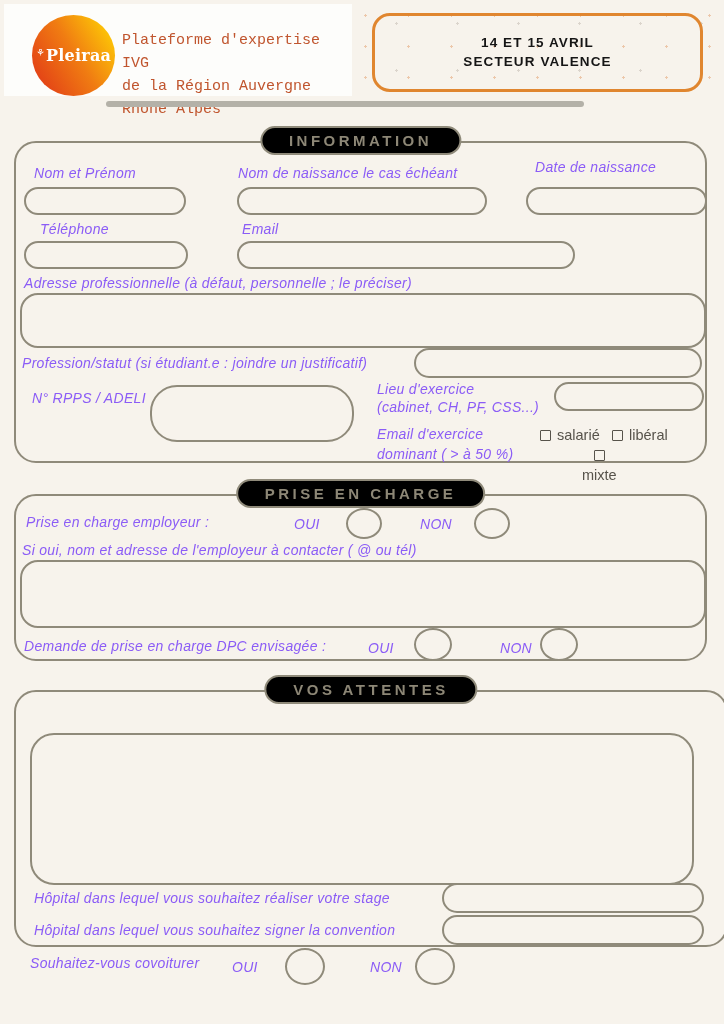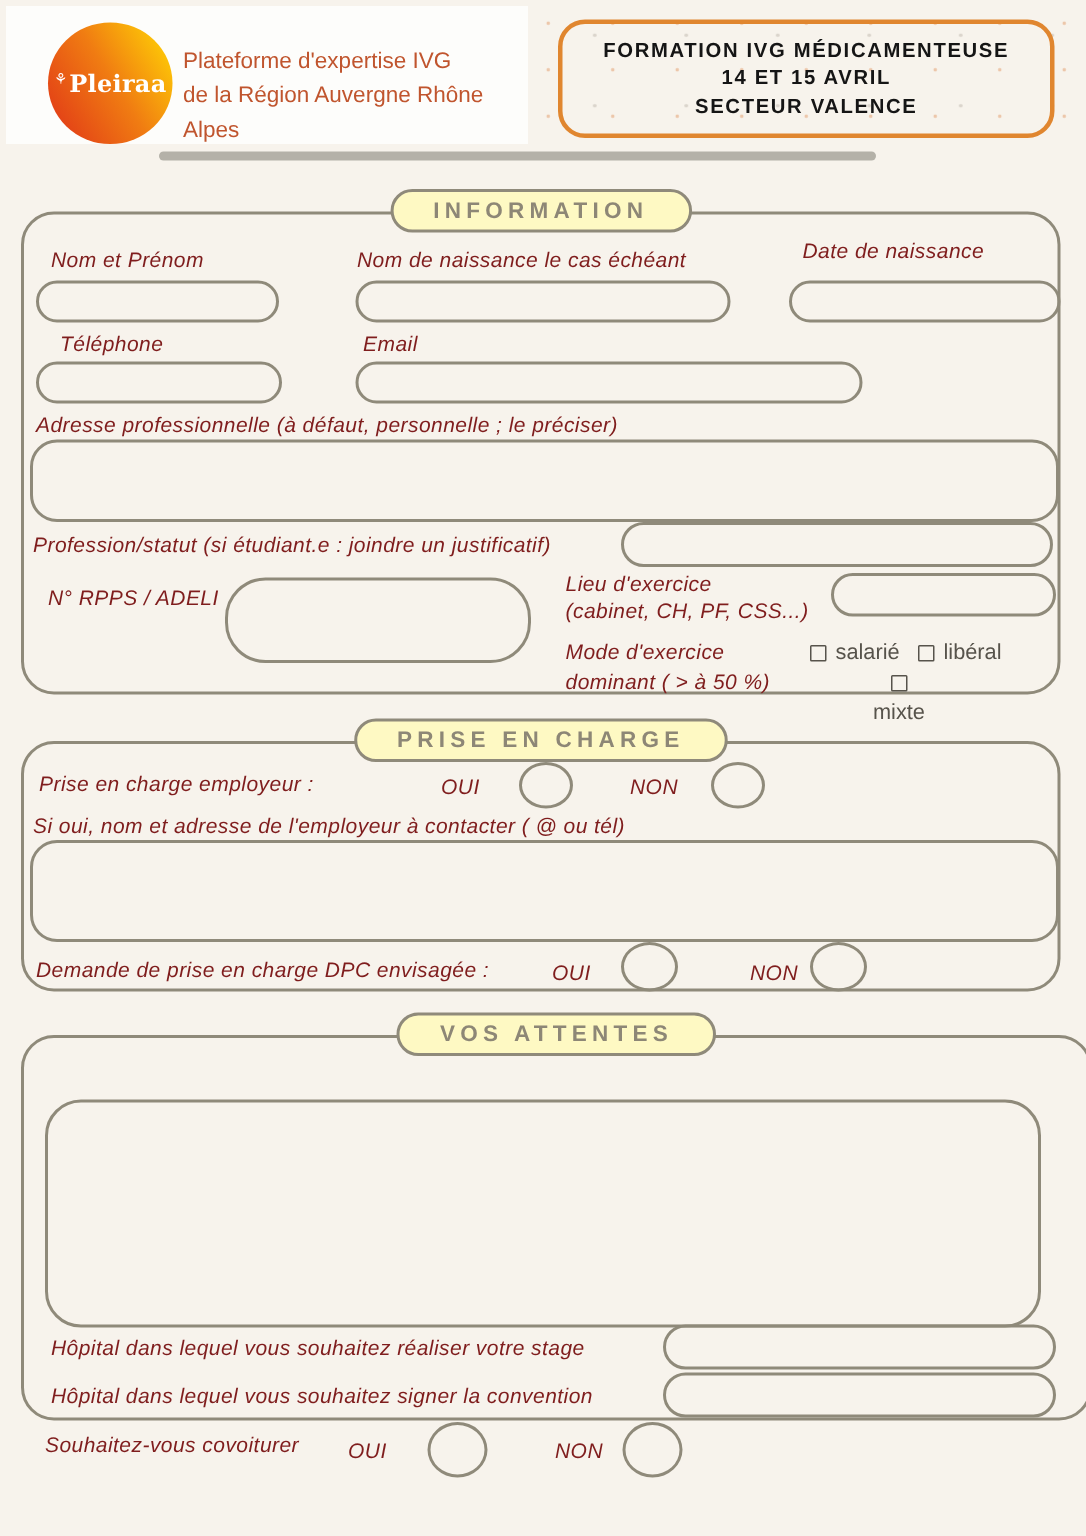--- a/index.html
+++ b/index.html
@@ -13,32 +13,32 @@
     background-image:
       radial-gradient(circle, rgba(219,126,62,.38) 1px, transparent 1.4px),
       radial-gradient(circle, rgba(158,148,136,.32) 1px, transparent 1.4px);
     background-size: 43px 31px, 61px 47px; pointer-events:none; }
   .logo-block { position:absolute; left:4px; top:4px; width:348px; height:92px; background:#fdfdfb; }
   .logo-circle { position:absolute; left:28px; top:11px; width:83px; height:81px; border-radius:50%;
     background:linear-gradient(58deg, #e23d17 8%, #f07c12 52%, #ffd005 94%);
     display:flex; align-items:center; justify-content:center; }
   .logo-brand { color:#fff; font-family:"DejaVu Serif", serif; font-weight:bold; font-size:16px; letter-spacing:.2px; }
   .logo-glyph { color:#fff; font-family:"DejaVu Sans", sans-serif; font-size:10px; vertical-align:5px; margin-right:1px; }
-  .tagline { position:absolute; left:118px; top:25px; font-family:Liberation Sans, sans-serif; color:#c0552e; font-size:15px; line-height:23px; }
+  .tagline { position:absolute; left:118px; top:25px; font-family:Liberation Mono, monospace; color:#c0552e; font-size:15px; line-height:23px; }
   .title-box { position:absolute; left:372px; top:13px; width:331px; height:79px; border:3px solid #e0862f; border-radius:18px;
     display:flex; flex-direction:column; align-items:center; justify-content:center; }
   .title-line { font-weight:bold; font-size:13.5px; letter-spacing:1.1px; line-height:18.5px; color:#151515; white-space:nowrap; }
   .divider { position:absolute; left:106px; top:101px; width:478px; height:6px; background:#b4b1a8; border-radius:3px; }
 
   
   .section { position:absolute; border:2.5px solid #8f8a7a; border-radius:22px; }
-  .pill { position:absolute; top:-17px; left:50%; transform:translateX(-50%); background:#fef9c3;
+  .pill { position:absolute; top:-17px; left:50%; transform:translateX(-50%); background:#000000;
     border:2.5px solid #8f8a7a; border-radius:999px; padding:4px 27px; font-weight:bold; font-size:15px;
     letter-spacing:3.5px; color:#8d8776; white-space:nowrap; }
-  .lbl { position:absolute; font-style:italic; font-size:14px; color:#7f1d1d; letter-spacing:.3px; white-space:nowrap; }
+  .lbl { position:absolute; font-style:italic; font-size:14px; color:#8b5cf6; letter-spacing:.3px; white-space:nowrap; }
   .oval { position:absolute; border:2px solid #8f8a7a; border-radius:999px; background:transparent; }
   .bigbox { position:absolute; border:2px solid #8f8a7a; background:transparent; }
   .circle { position:absolute; border:2px solid #8f8a7a; border-radius:50%; background:transparent; }
   .cbrow { position:absolute; display:flex; align-items:center; gap:6px; }
   .cbsq { width:11px; height:11px; border:1.5px solid #57534b; border-radius:1px; display:inline-block; }
   .cblbl { font-size:14.5px; color:#57534b; white-space:nowrap; }
 </style>
 </head>
 <body>
 
@@ -48,21 +48,20 @@
     <div class="logo-block">
       <div class="logo-circle">
         <span class="logo-brand"><span class="logo-glyph">⚘</span><span>Pleiraa</span></span>
       </div>
       <div class="tagline">
         <div>Plateforme d'expertise IVG</div>
         <div>de la Région Auvergne Rhône Alpes</div>
       </div>
     </div>
     <div class="title-box">
-      <div class="title-line">FORMATION IVG MÉDICAMENTEUSE</div>
       <div class="title-line">14 ET 15 AVRIL</div>
       <div class="title-line">SECTEUR VALENCE</div>
     </div>
   </div>
   <div class="divider"></div>
 
   <div class="section" style="left:14px; top:141px; width:693px; height:322px;">
     <div class="pill">INFORMATION</div>
 
     <div class="lbl" style="left:18px; top:22px;">Nom et Prénom</div>
@@ -83,21 +82,21 @@
     <div class="lbl" style="left:6px; top:212px;">Profession/statut (si étudiant.e : joindre un justificatif)</div>
     <div class="oval" style="left:398px; top:205px; width:288px; height:30px;"></div>
 
     <div class="lbl" style="left:16px; top:247px;">N° RPPS / ADELI</div>
     <div class="bigbox" style="left:134px; top:242px; width:204px; height:57px; border-radius:27px;"></div>
 
     <div class="lbl" style="left:361px; top:238px;">Lieu d'exercice</div>
     <div class="lbl" style="left:361px; top:256px;">(cabinet, CH, PF, CSS...)</div>
     <div class="oval" style="left:538px; top:239px; width:150px; height:29px;"></div>
 
-    <div class="lbl" style="left:361px; top:283px;">Mode d'exercice</div>
+    <div class="lbl" style="left:361px; top:283px;">Email d'exercice</div>
     <div class="lbl" style="left:361px; top:303px;">dominant ( &gt; à 50 %)</div>
 
     <div class="cbrow" style="left:524px; top:284px;">
       <span class="cbsq"></span>
       <span class="cblbl">salarié</span>
     </div>
     <div class="cbrow" style="left:596px; top:284px;">
       <span class="cbsq"></span>
       <span class="cblbl">libéral</span>
     </div>

